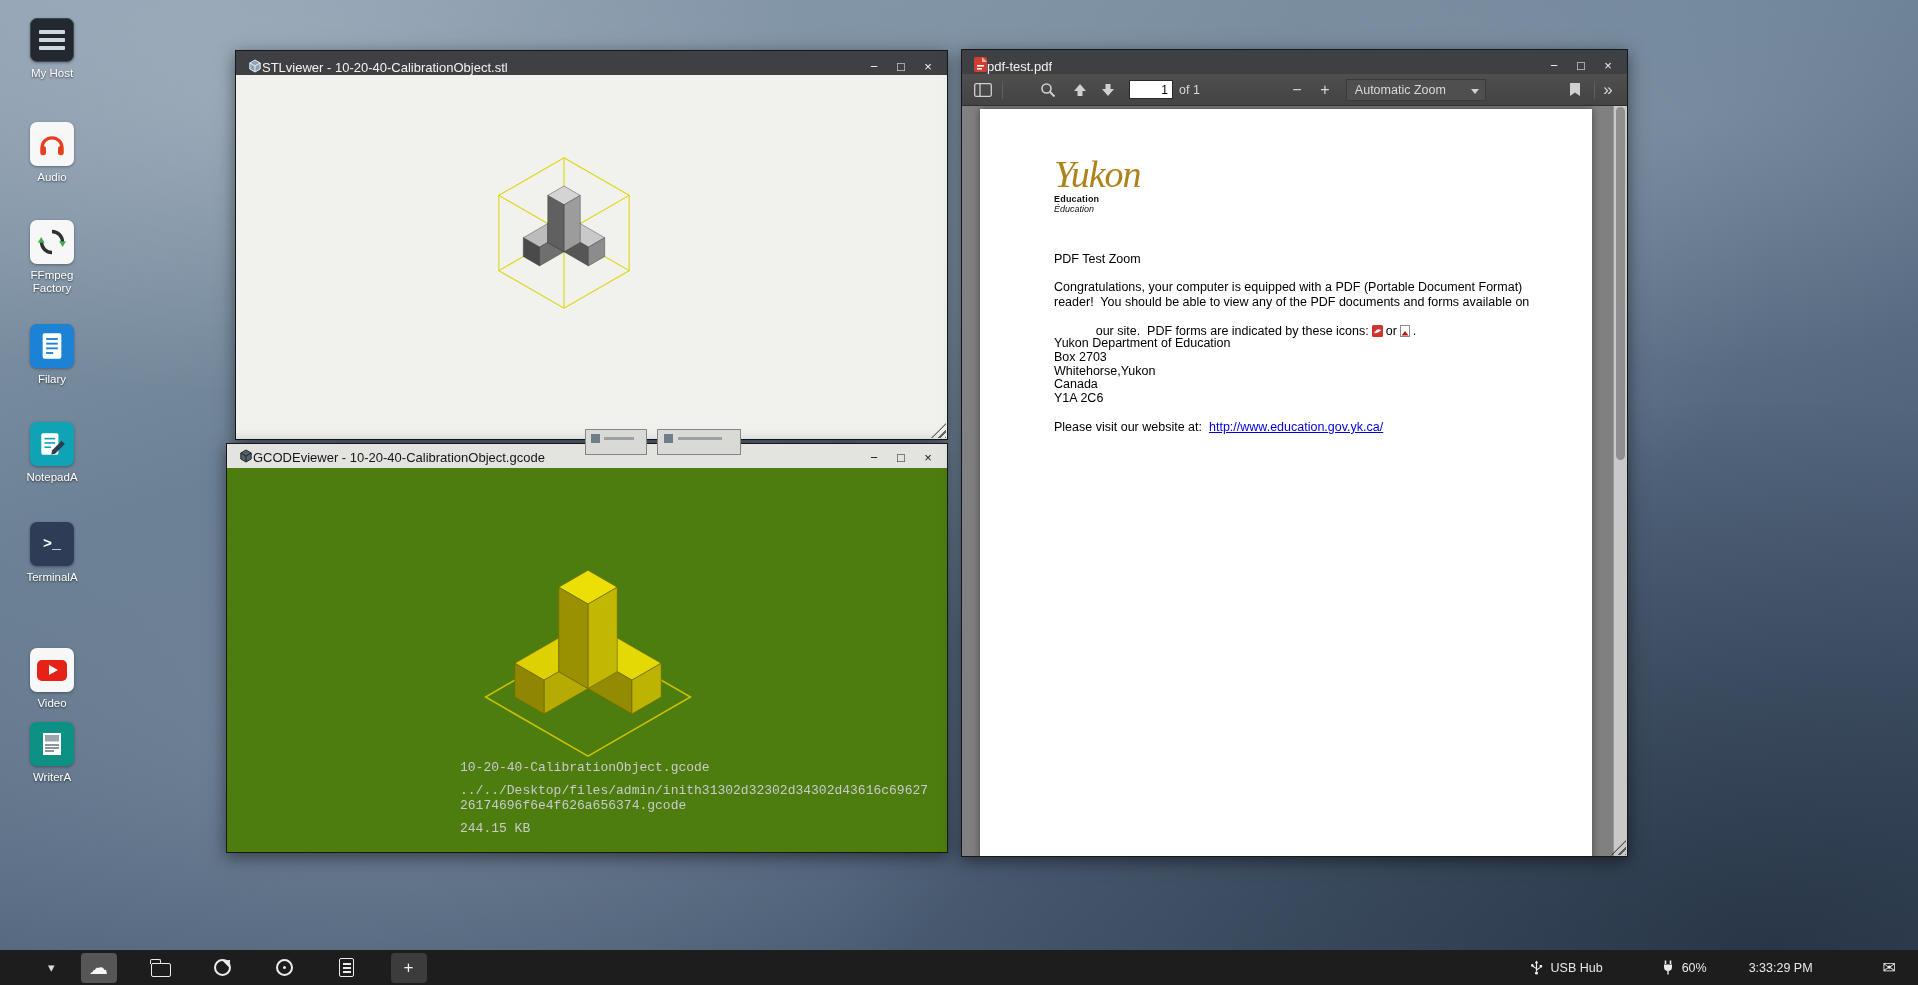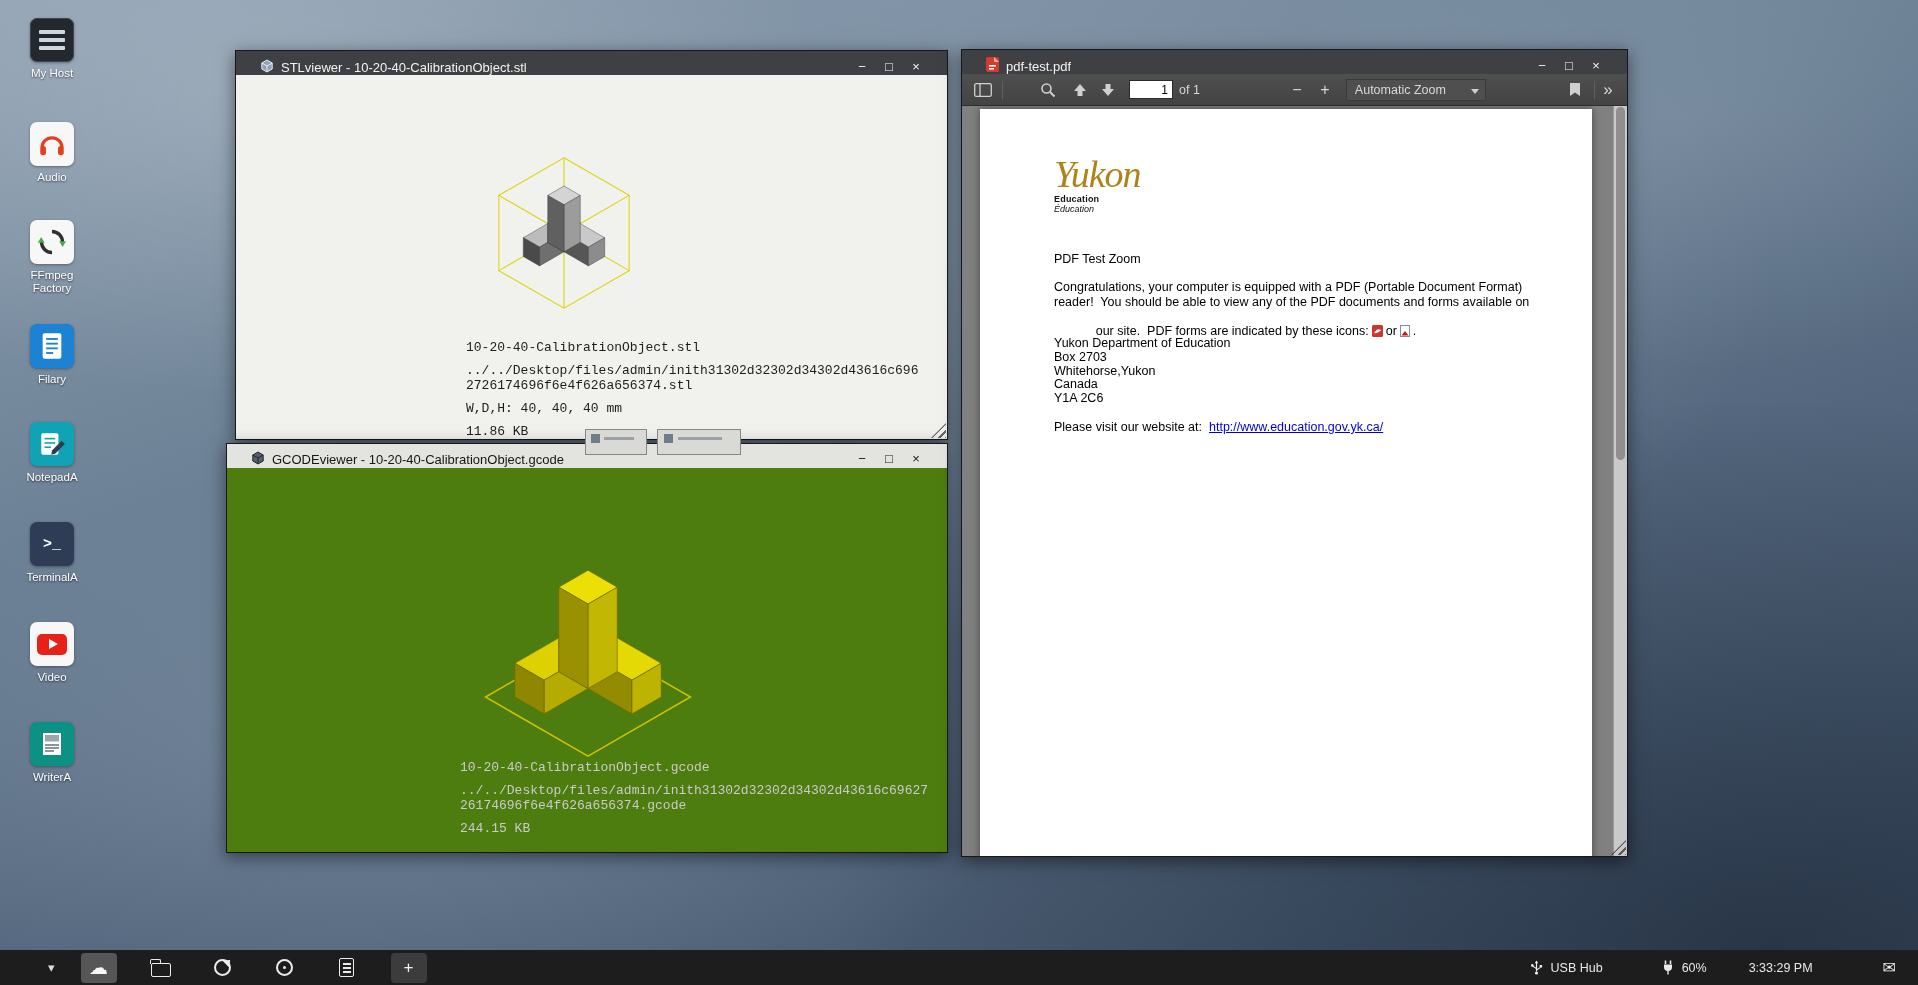--- a/index.html
+++ b/index.html
@@ -29,23 +29,23 @@
   .tile-white { background:#f7f7f7; }
   .tile-filary { background:#1b82d4; }
   .tile-notepad { background:#0fa3b5; }
   .tile-terminal { background:#2e3c56; color:#fff; font-family:"Liberation Mono",monospace; font-weight:bold; font-size:15px; }
   .tile-writer { background:#0c9184; }
   .yt-badge { width:30px; height:21px; background:#e62117; border-radius:5px; display:flex; align-items:center; justify-content:center; }
   .yt-play { width:0; height:0; border-left:9px solid #fff; border-top:5.5px solid transparent; border-bottom:5.5px solid transparent; margin-left:2px; }
 
   
   .window { position:absolute; border:1px solid #17181a; box-shadow:0 4px 16px rgba(0,0,0,.5); }
-  .titlebar { height:32px; display:flex; align-items:center; gap:7px; padding:0 24px; font-size:13px; }
+  .titlebar { height:32px; display:flex; align-items:center; padding:0 12px; font-size:13px; }
   .titlebar.dark { background:#3e4044; color:#f2f2f2; }
-  .titlebar.light { background:#e3e3e0; color:#161616; border-bottom:2px solid #1d4ed8; }
+  .titlebar.light { background:#e3e3e0; color:#161616; border-bottom:5px solid #1d4ed8; }
   .win-title { white-space:nowrap; overflow:hidden; }
   .win-controls { margin-left:auto; display:flex; gap:13px; align-items:center; }
   .win-btn { width:14px; text-align:center; font-size:13px; line-height:14px; cursor:default; }
   .grip { position:absolute; width:15px; height:15px; right:1px; bottom:1px;
           background:repeating-linear-gradient(135deg, rgba(30,30,30,.65) 0 2px, transparent 2px 5px);
           clip-path:polygon(100% 0, 100% 100%, 0 100%); }
 
   
   .stl-window { left:235px; top:50px; width:713px; height:390px; background:#f1f1ee; }
   .stl-body { position:absolute; top:24px; left:0; right:0; bottom:0; background:#f1f1ee; overflow:hidden; }
@@ -188,21 +188,21 @@
       </svg>
     </div>
     <div class="dlabel">NotepadA</div>
   </div>
 
   <div class="dicon" style="top:522px">
     <div class="tile tile-terminal">&gt;_</div>
     <div class="dlabel">TerminalA</div>
   </div>
 
-  <div class="dicon" style="top:622px">
+  <div class="dicon" style="top:648px">
     <div class="tile tile-white">
       <div class="yt-badge">
           <div class="yt-play"></div>
         </div>
     </div>
     <div class="dlabel">Video</div>
   </div>
 
   <div class="dicon" style="top:722px">
     <div class="tile tile-writer">
@@ -247,27 +247,20 @@
           <polygon fill="#6f6f6f" points="22.5,13 -33.8,45.5 -33.8,19.5 22.5,-13"></polygon>
           <polygon fill="#4a4a4a" points="-56.3,32.5 -33.8,45.5 -33.8,19.5 -56.3,6.5"></polygon>
           <polygon fill="#c9c9c9" points="0,-26 56.3,6.5 33.8,19.5 -22.5,-13"></polygon>
           <polygon fill="#565656" points="-22.5,13 33.8,45.5 33.8,19.5 -22.5,-13"></polygon>
           <polygon fill="#8c8c8c" points="56.3,32.5 33.8,45.5 33.8,19.5 56.3,6.5"></polygon>
           <polygon fill="#d4d4d4" points="0,-65 22.5,-52 0,-39 -22.5,-52"></polygon>
           <polygon fill="#9c9c9c" points="22.5,13 0,26 0,-39 22.5,-52"></polygon>
           <polygon fill="#606060" points="-22.5,13 0,26 0,-39 -22.5,-52"></polygon>
         </g>
       </svg>
-      <div class="stl-info">
-        <div class="mono info-fname">10-20-40-CalibrationObject.stl</div>
-        <div class="mono">../../Desktop/files/admin/inith31302d32302d34302d43616c696</div>
-        <div class="mono">2726174696f6e4f626a656374.stl</div>
-        <div class="mono info-gap">W,D,H: 40, 40, 40 mm</div>
-        <div class="mono info-gap">11.86 KB</div>
-      </div>
       <div class="grip"></div>
     </div>
   </div>
 
   <div class="window gcode-window">
     <div class="titlebar light">
       <span>
         <svg width="14" height="14" viewBox="-6.5 -7 13 14">
           <polygon points="0,-6 5.2,-3 5.2,3 0,6 -5.2,3 -5.2,-3" fill="#55606c" stroke="#23282e" stroke-width="1"></polygon>
           <path d="M0,0 L0,6 M0,0 L5.2,-3 M0,0 L-5.2,-3" stroke="#23282e" stroke-width="1" fill="none"></path>

